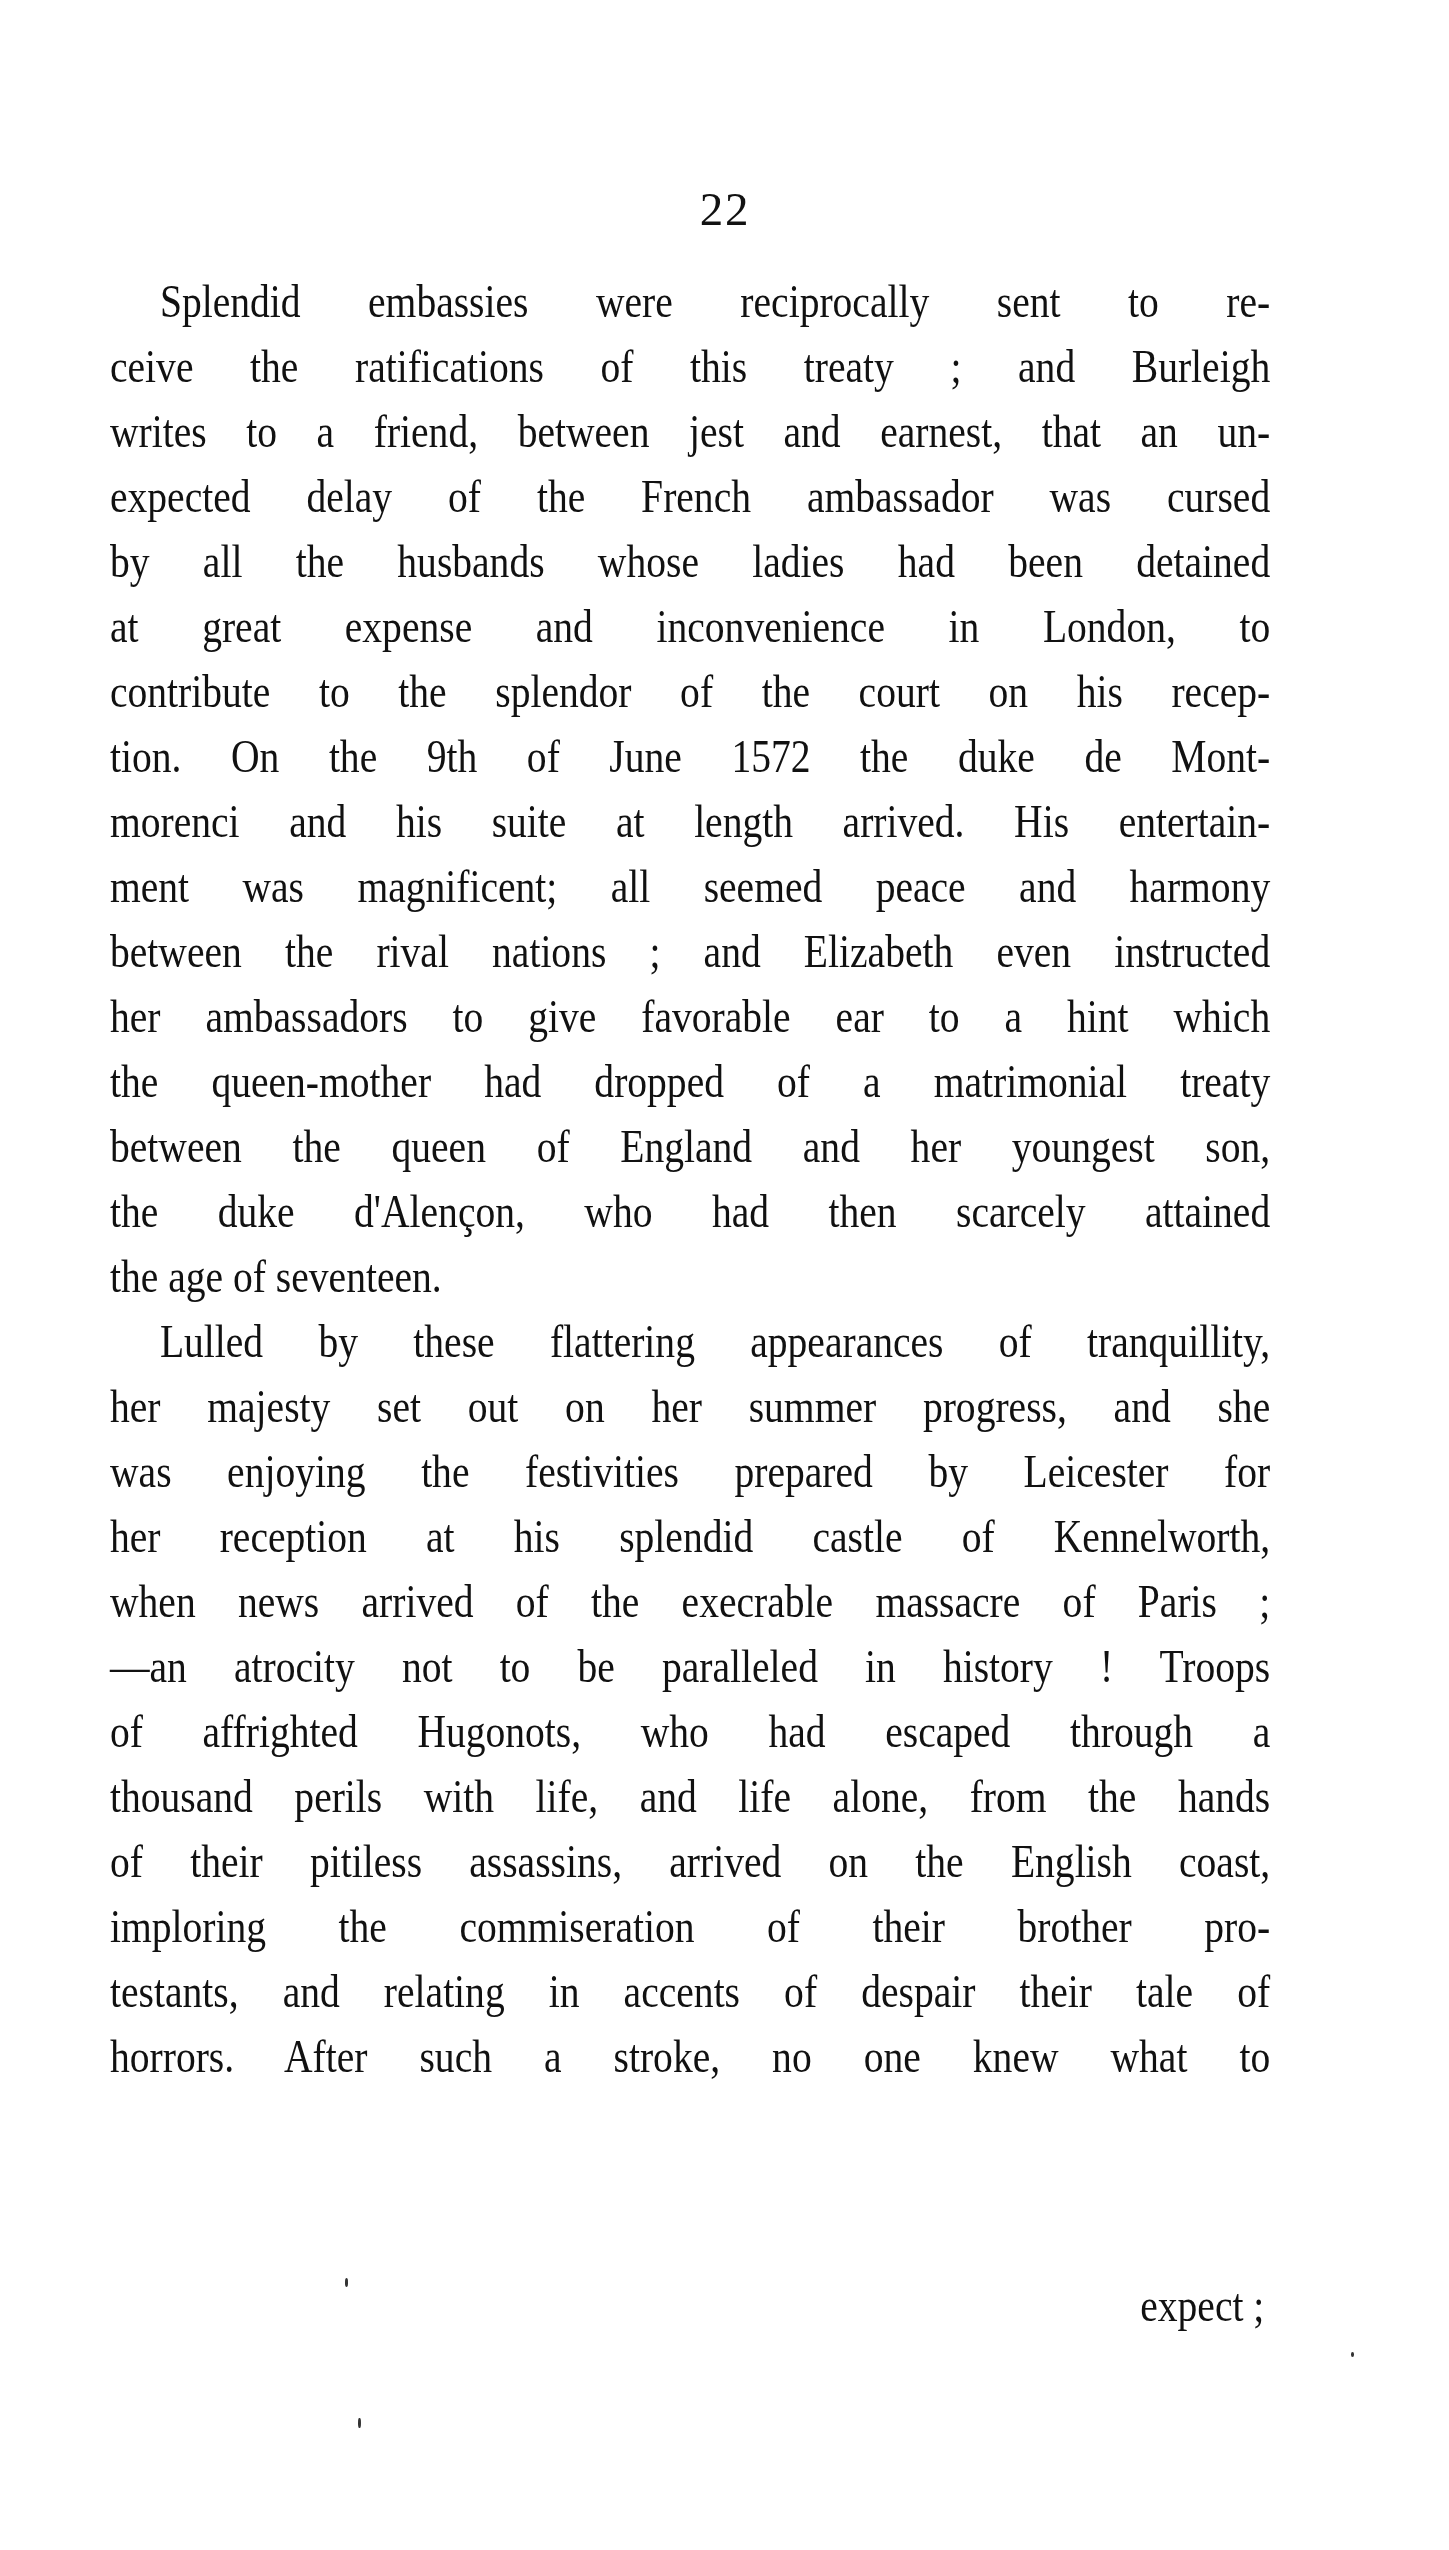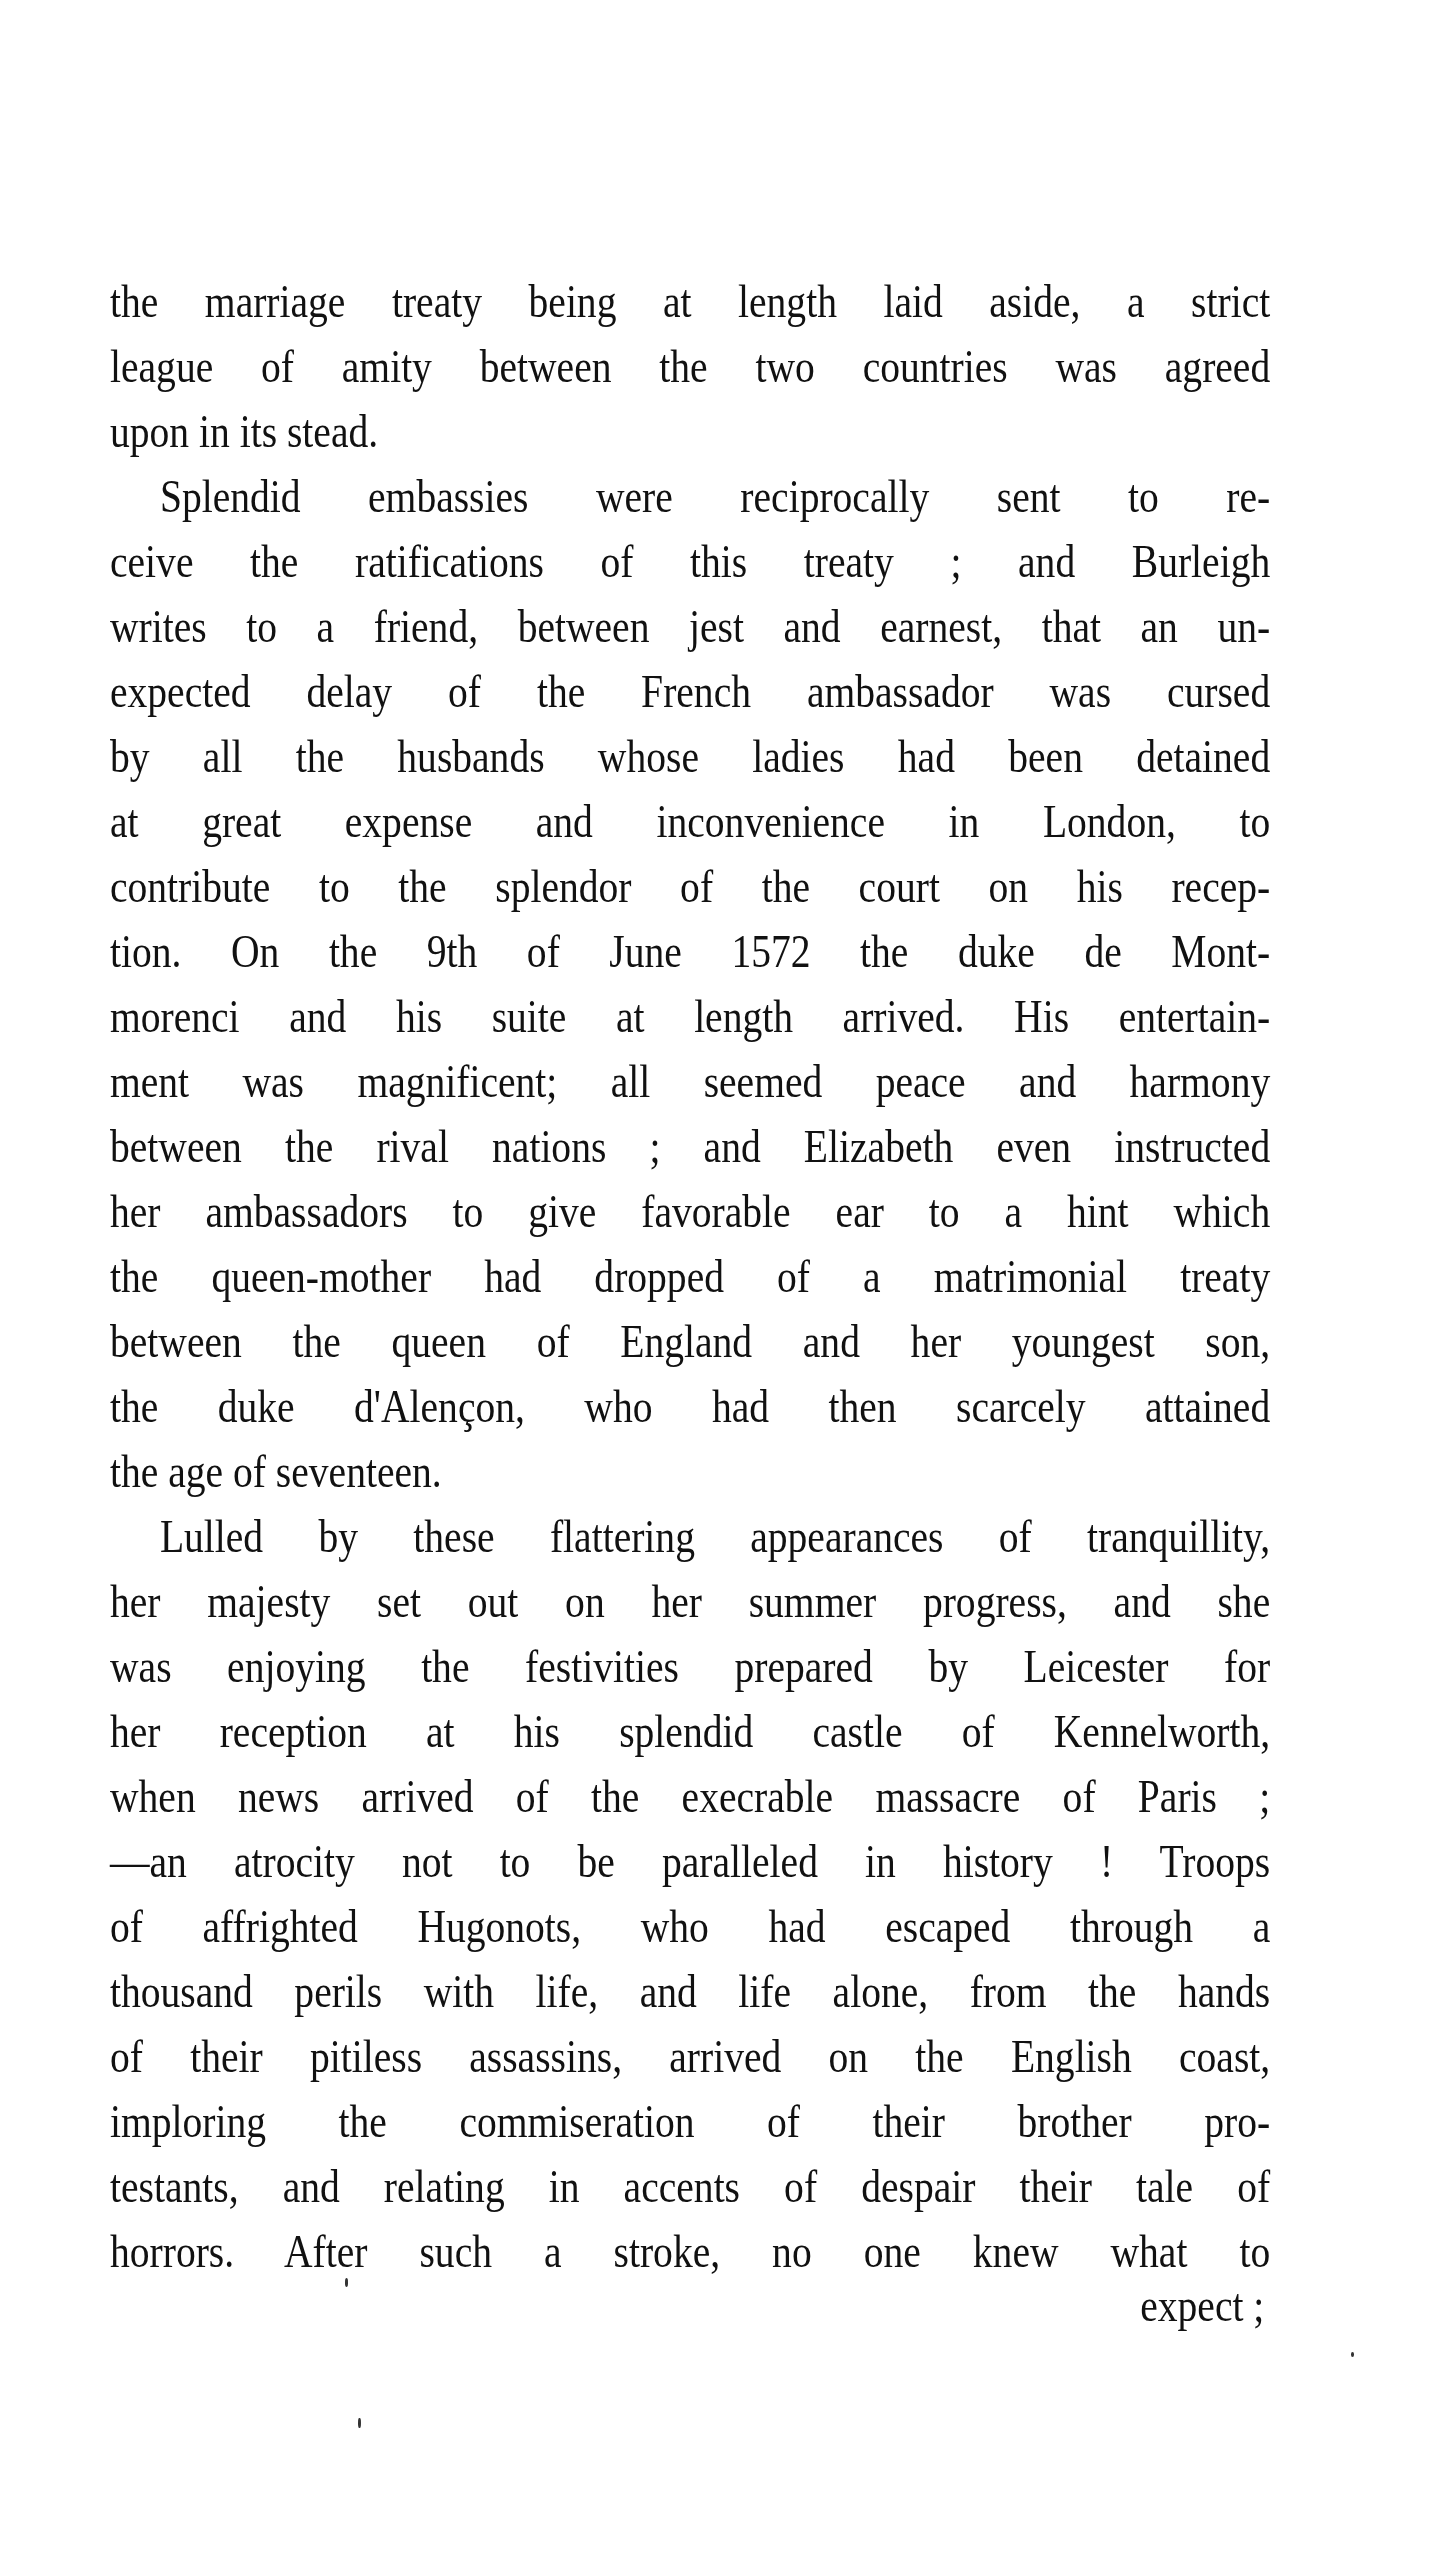--- a/index.html
+++ b/index.html
@@ -21,26 +21,22 @@
   .line.indent { padding-left: 58px; box-sizing: border-box; }
   .catchword {
     position: absolute; top: 2279px; right: 186px; font-size: 46px; transform: scaleX(0.86); transform-origin: right center;
   }
   .speck { position: absolute; background: #333; border-radius: 50%; }
 </style>
 </head>
 <body>
 
 <div class="page">
+  <div class="page-number">22</div>
   <div class="body-text" id="body-text">
-      <div>
-        <div class="line">the marriage treaty being at length laid aside, a strict</div>
-        <div class="line">league of amity between the two countries was agreed</div>
-        <div class="line last">upon in its stead.</div>
-      </div>
       <div>
         <div class="line indent">Splendid embassies were reciprocally sent to re-</div>
         <div class="line">ceive the ratifications of this treaty ; and Burleigh</div>
         <div class="line">writes to a friend, between jest and earnest, that an un-</div>
         <div class="line">expected delay of the French ambassador was cursed</div>
         <div class="line">by all the husbands whose ladies had been detained</div>
         <div class="line">at great expense and inconvenience in London, to</div>
         <div class="line">contribute to the splendor of the court on his recep-</div>
         <div class="line">tion. On the 9th of June 1572 the duke de Mont-</div>
         <div class="line">morenci and his suite at length arrived. His entertain-</div>

